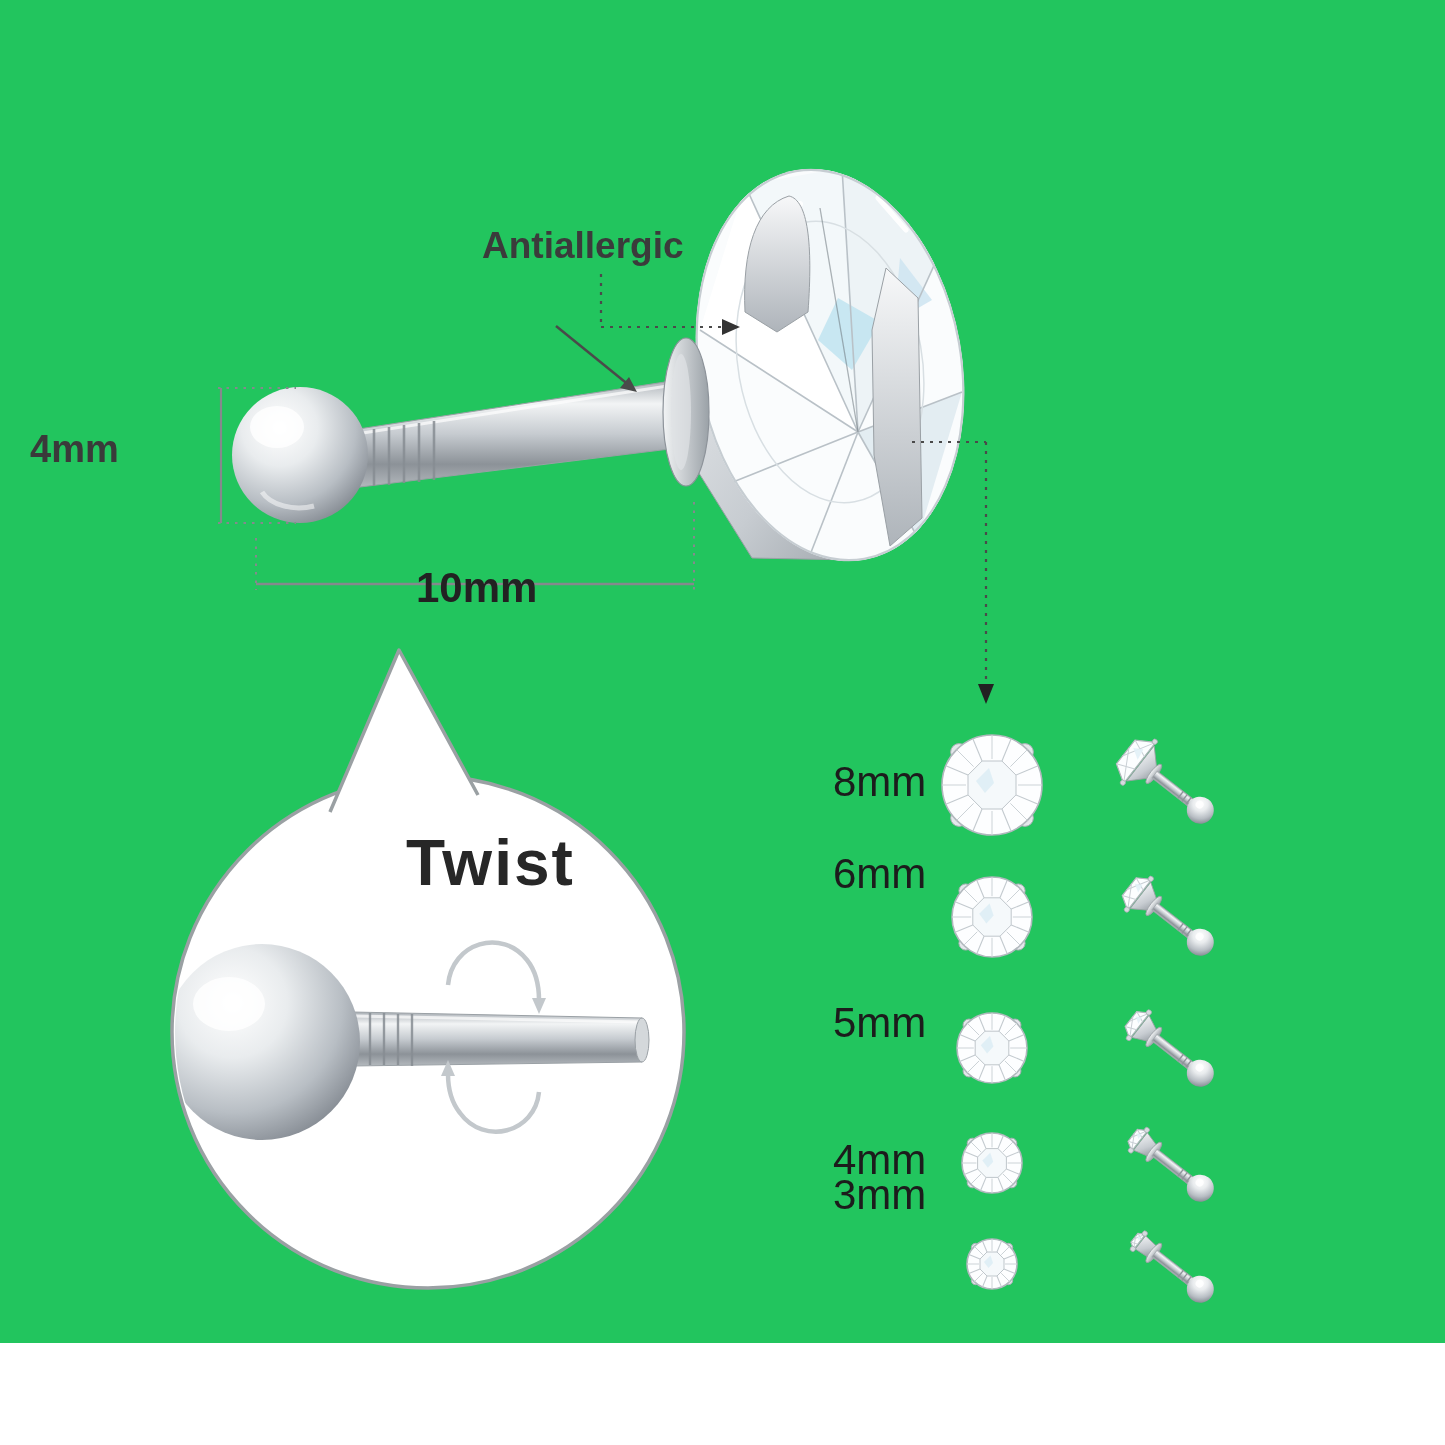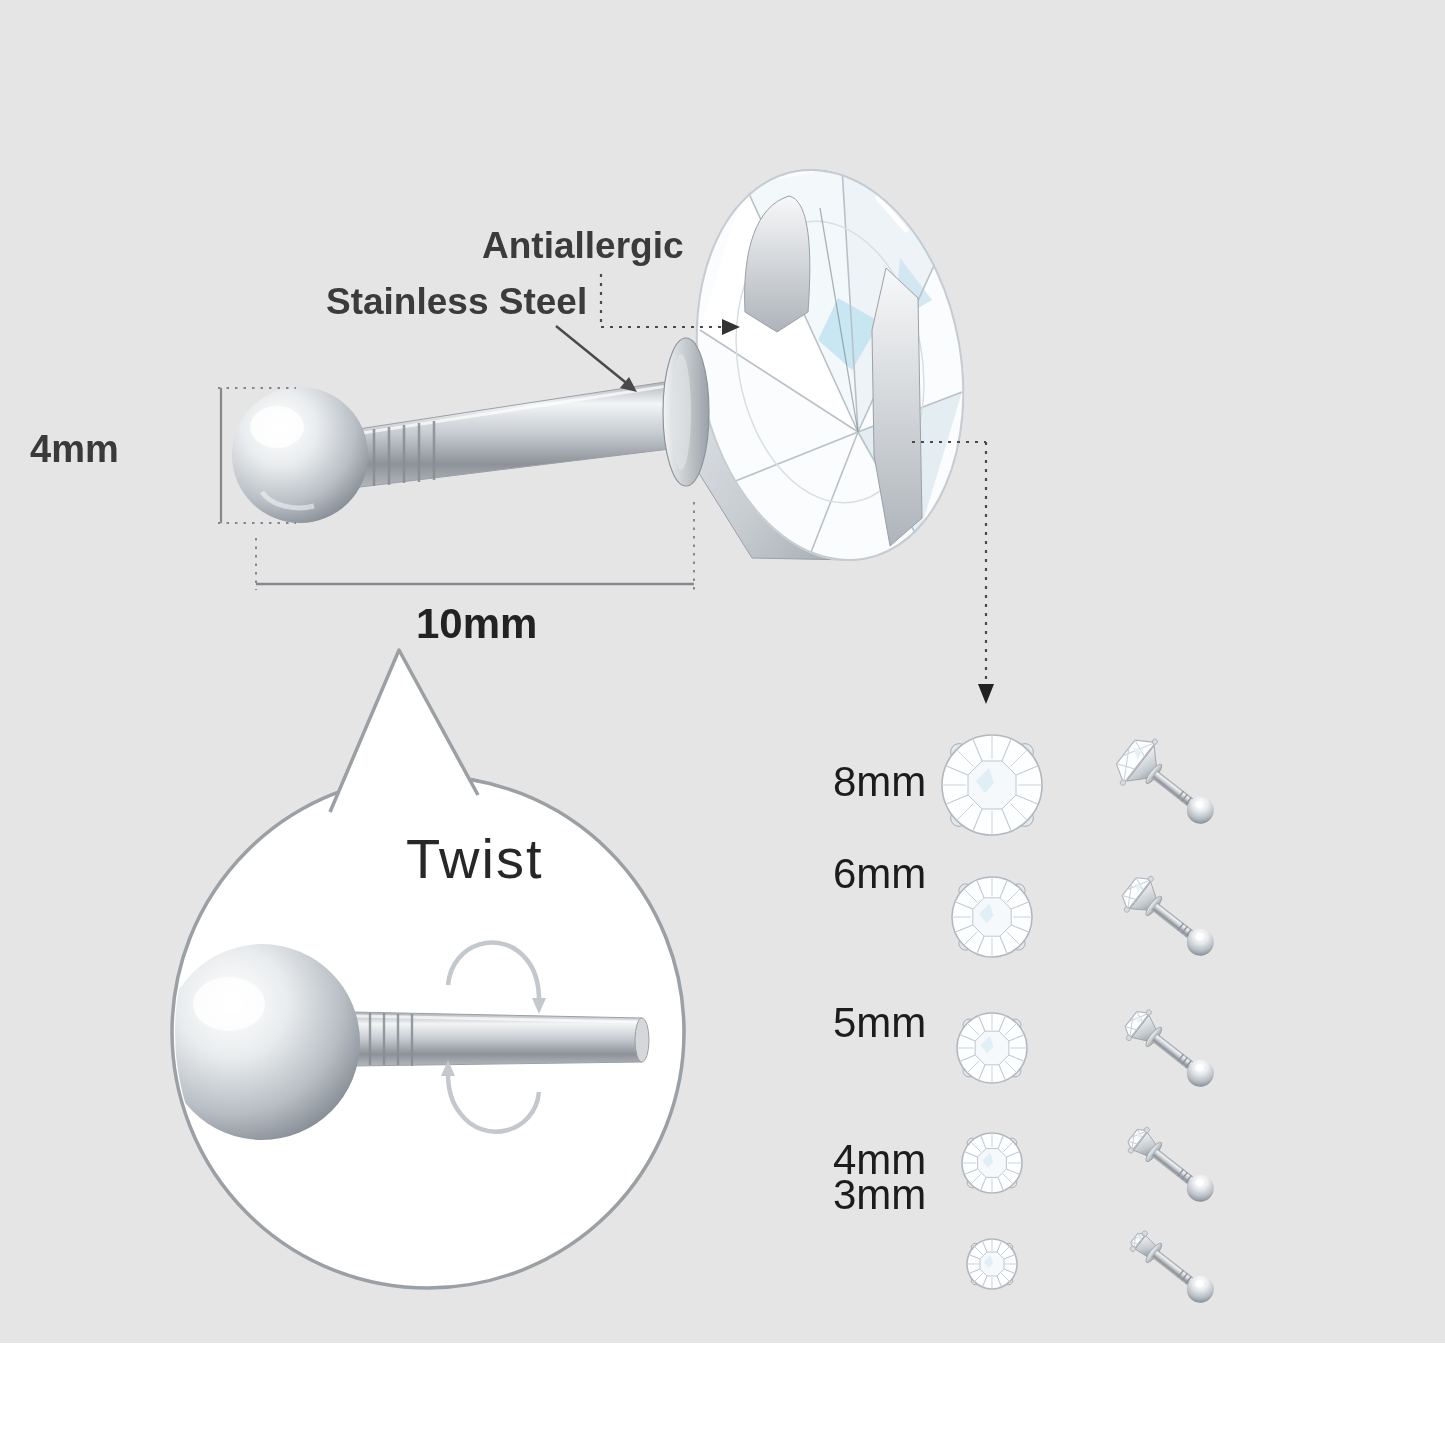--- a/index.html
+++ b/index.html
@@ -1,22 +1,22 @@
 <!DOCTYPE html>
 <html style="--text-dark: #2f2f2f; --metal-light: #f2f4f5; --metal-mid: #c6cbd0; --metal-dark: #82888f; --line-gray: #85898d; --gem-tint: #b9e2ef;"><head>
 <meta charset="utf-8">
 <style>
   html,body{margin:0;padding:0;background:#ffffff}
-  .canvas{position:relative;width:1445px;height:1343px;background:#e5e5e5;overflow:hidden;
+  .canvas{position:relative;width:1445px;height:1343px;background:#22c55e;overflow:hidden;
           font-family:"Liberation Sans",sans-serif;color:var(--text-dark,#2f2f2f)}
   .scene{position:absolute;left:0;top:0}
   .lbl{position:absolute;white-space:nowrap;line-height:1.05}
   .annot{font-size:37px;font-weight:600;color:#3b3b3b}
   .dim{font-weight:700;color:#3a3a3a}
-  .twist{left:406px;top:830px;font-size:56px;font-weight:400;color:#272727;letter-spacing:2px}
+  .twist{left:406px;top:830px;font-size:64px;font-weight:700;color:#272727;letter-spacing:2px}
   .size{left:833px;font-size:42px;font-weight:400;color:#1c1c1c}
 </style>
 </head>
 <body>
 
 <div class="canvas">
 
   <svg id="scene" class="scene" width="1445" height="1445" viewBox="0 0 1445 1445">
     <defs>
       <radialGradient id="ballGrad" cx="0.35" cy="0.3" r="0.8">
@@ -361,23 +361,22 @@
           <line x1="46" y1="-4.5" x2="46" y2="4.5" stroke="#8f959b" stroke-width="1.4"></line>
           <line x1="51" y1="-4.5" x2="51" y2="4.5" stroke="#8f959b" stroke-width="1.4"></line>
           <line x1="56" y1="-4.5" x2="56" y2="4.5" stroke="#8f959b" stroke-width="1.4"></line>
           <circle cx="71" cy="0" r="13.5" fill="url(#ballGrad)"></circle>
           <circle cx="67" cy="-4" r="4" fill="#ffffff" opacity="0.85"></circle>
         </g>
       </g>
   </svg>
 
   <div class="lbl annot" style="left:482px;top:227px">Antiallergic</div>
-  <div class="lbl annot" style="left:326px;top:283px">Stainless Steel</div>
   <div class="lbl dim" style="left:30px;top:430px;font-size:38px">4mm</div>
-  <div class="lbl dim" style="left:416px;top:602px;font-size:42px;color:#222">10mm</div>
+  <div class="lbl dim" style="left:416px;top:566px;font-size:42px;color:#222">10mm</div>
   <div class="lbl twist">Twist</div>
 
   <div class="lbl size" style="top:760px">8mm</div>
   <div class="lbl size" style="top:852px">6mm</div>
   <div class="lbl size" style="top:1001px">5mm</div>
   <div class="lbl size" style="top:1138px">4mm</div>
   <div class="lbl size" style="top:1173px">3mm</div>
 </div>
 
 </body></html>

